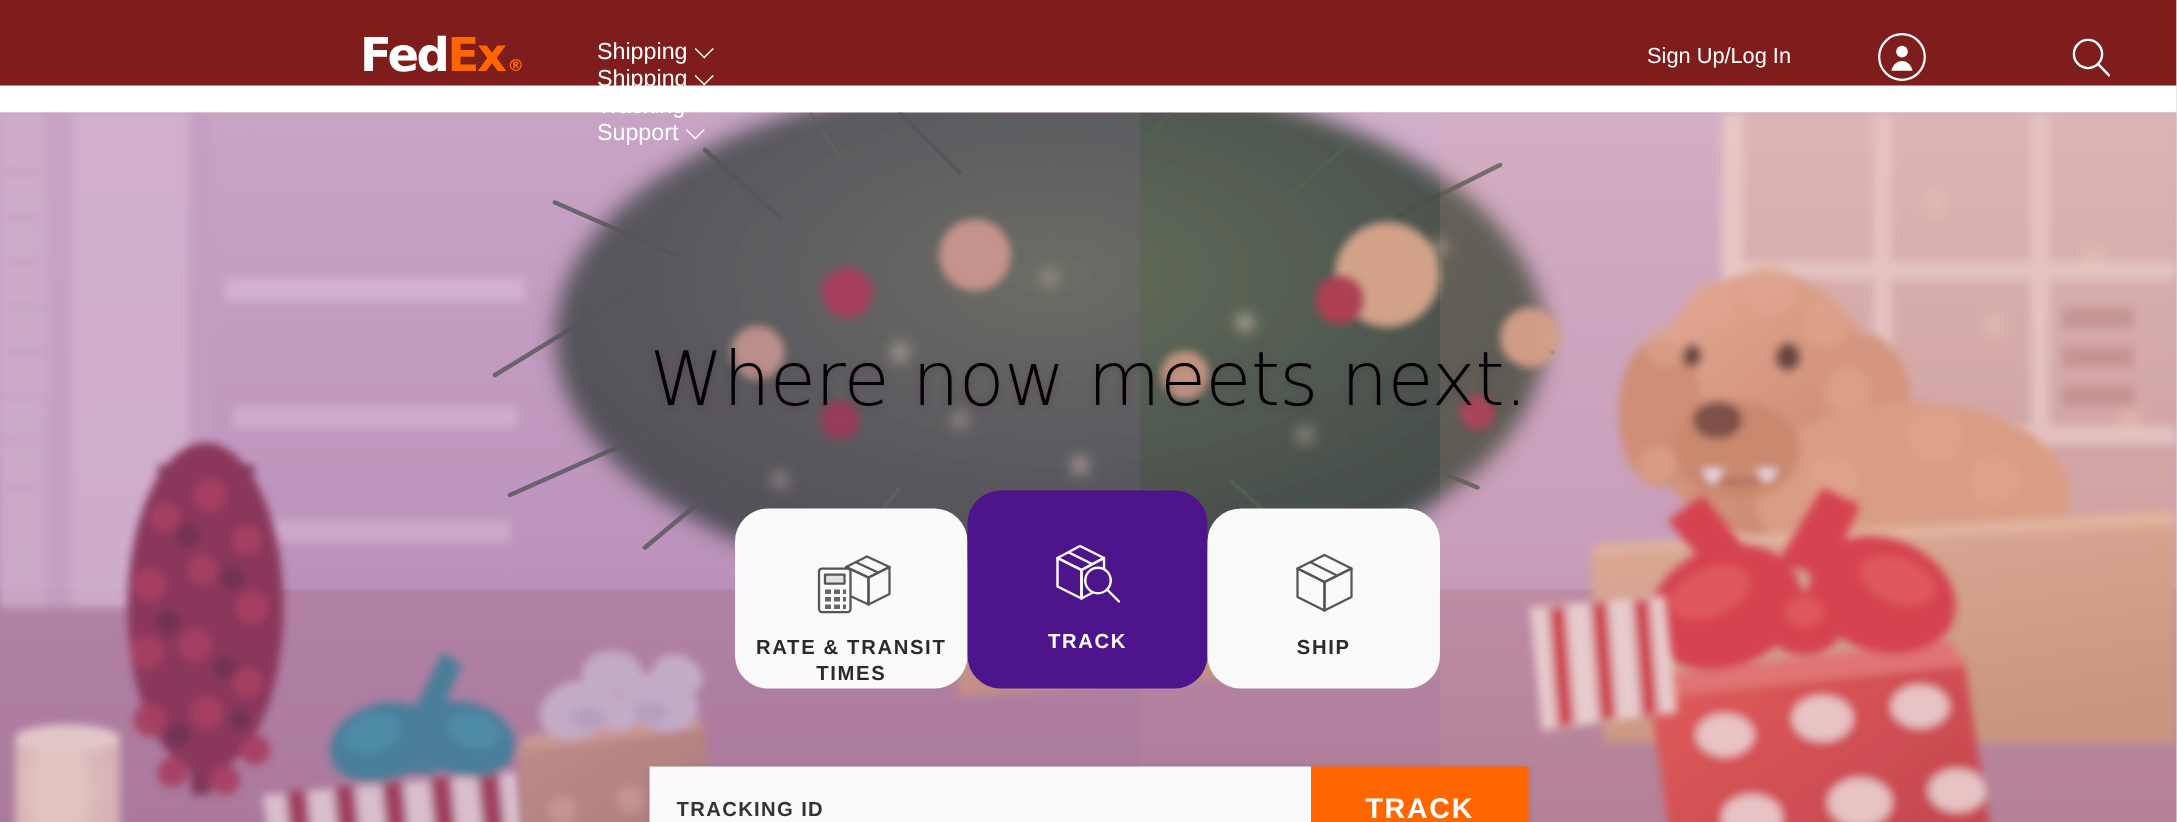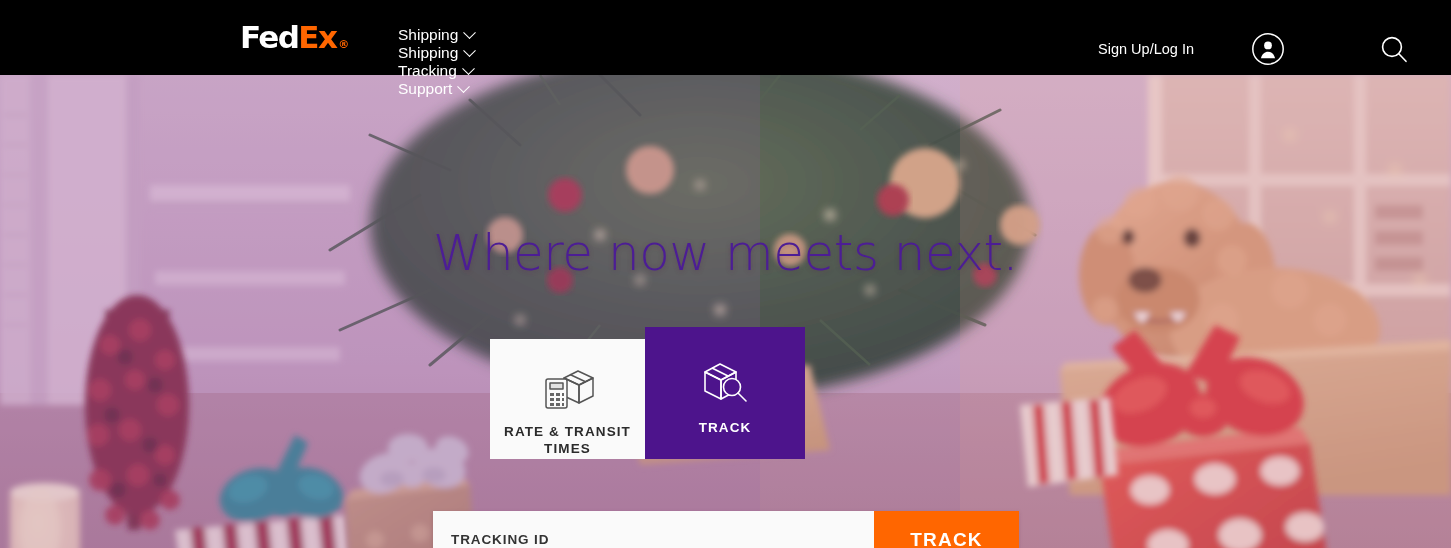--- a/index.html
+++ b/index.html
@@ -8,22 +8,22 @@
     width: 1451px; height: 548px;
     overflow: hidden;
     font-family: "Liberation Sans", sans-serif;
     background: #fff;
   }
   .page { position: relative; width: 1451px; height: 548px; overflow: hidden; }
 
   
   .header {
     position: absolute; top: 0; left: 0;
-    width: 1451px; height: 75px;
-    background: #000000;
+    width: 1451px; height: 57px;
+    background: #7f1d1d;
     z-index: 40;
     display: flex; align-items: center;
   }
   .logo {
     position: absolute; left: 240px; top: 22px;
     font-family: "DejaVu Sans", sans-serif;
     font-weight: bold; font-size: 31px;
     letter-spacing: -1.6px; line-height: 31px;
     white-space: nowrap;
   }
@@ -40,21 +40,21 @@
     padding: 0 14px 0 0; margin-right: 55px;
     cursor: pointer; white-space: nowrap;
   }
   .nav-item:last-child { margin-right: 0; }
   .chev {
     display: inline-block; width: 9px; height: 9px;
     border-right: 1.6px solid #fff; border-bottom: 1.6px solid #fff;
     transform: rotate(45deg) translate(-2px,-2px);
   }
   .hdr-right {
-    position: absolute; right: 0; top: 11px; height: 75px;
+    position: absolute; right: 0; top: 0; height: 75px;
     display: flex; align-items: center; gap: 46px;
   }
   .signin {
     color: #fff; font-size: 14.5px; white-space: nowrap;
     cursor: pointer; margin-right: 11px;
   }
   .avatar-icon { width: 34px; height: 34px; cursor: pointer; margin-right: 48px; }
   .search-icon { width: 30px; height: 30px; cursor: pointer; margin-right: 42px; }
 
   
@@ -62,40 +62,40 @@
     position: absolute; top: 75px; left: 0;
     width: 1451px; height: 473px;
     overflow: hidden;
     background: #b98aa8;
   }
   .hero-art { position: absolute; inset: 0; }
 
   .headline {
     position: absolute; top: 148px; left: 0; width: 1451px;
     text-align: center;
-    color: #4c1d95;
+    color: #000000;
     font-family: "DejaVu Sans", sans-serif;
     font-weight: 300; font-size: 50px; line-height: 60px;
     letter-spacing: -0.5px;
     text-shadow: 0 1px 5px rgba(80,30,70,.32);
     z-index: 12;
   }
 
   
   .tabs {
     position: absolute; left: 490px; top: 252px;
     width: 470px; height: 132px;
     display: flex; align-items: flex-end;
     z-index: 14;
   }
   .tab {
     width: 155px; background: #FAFAFA;
     display: flex; flex-direction: column;
     align-items: center; justify-content: flex-start;
-    cursor: pointer; text-align: center;
+    cursor: pointer; text-align: center; border-radius: 22px;
   }
   .tab.side { height: 120px; padding-top: 26px; }
   .tab.active {
     width: 160px; height: 132px; padding-top: 32px;
     background: #4D148C;
   }
   .tab .ticon { height: 46px; display: flex; align-items: center; justify-content: center; }
   .tab .tlabel {
     margin-top: 12px;
     font-size: 13.5px; font-weight: bold;
@@ -521,20 +521,33 @@
               <path d="M22 20 L37 12 L37 31 L22 39 Z"></path>
               <path d="M13 8 L29 16"></path>
               <circle cx="33" cy="27" r="8.5" fill="#4D148C"></circle>
               <line x1="39" y1="33" x2="47" y2="41" stroke-linecap="round"></line>
             </g>
           </svg>
         </div>
         <div class="tlabel">TRACK</div>
       </div>
 
+      <div class="tab side">
+        <div class="ticon">
+          <svg width="48" height="44" viewBox="0 0 48 44">
+            <g fill="none" stroke="#555" stroke-width="1.5" stroke-linejoin="round">
+              <path d="M6 13 L24 4 L42 13 L24 22 Z"></path>
+              <path d="M6 13 L6 32 L24 41 L24 22 Z"></path>
+              <path d="M24 22 L42 13 L42 32 L24 41 Z"></path>
+              <path d="M14 8.5 L32 17.5"></path>
+            </g>
+          </svg>
+        </div>
+        <div class="tlabel">SHIP</div>
+      </div>
     </div>
 
     <div class="trackbar">
       <input class="track-input" type="text" placeholder="TRACKING ID" style="">
       <button class="track-btn">TRACK</button>
     </div>
 
   </div>
 </div>
 

